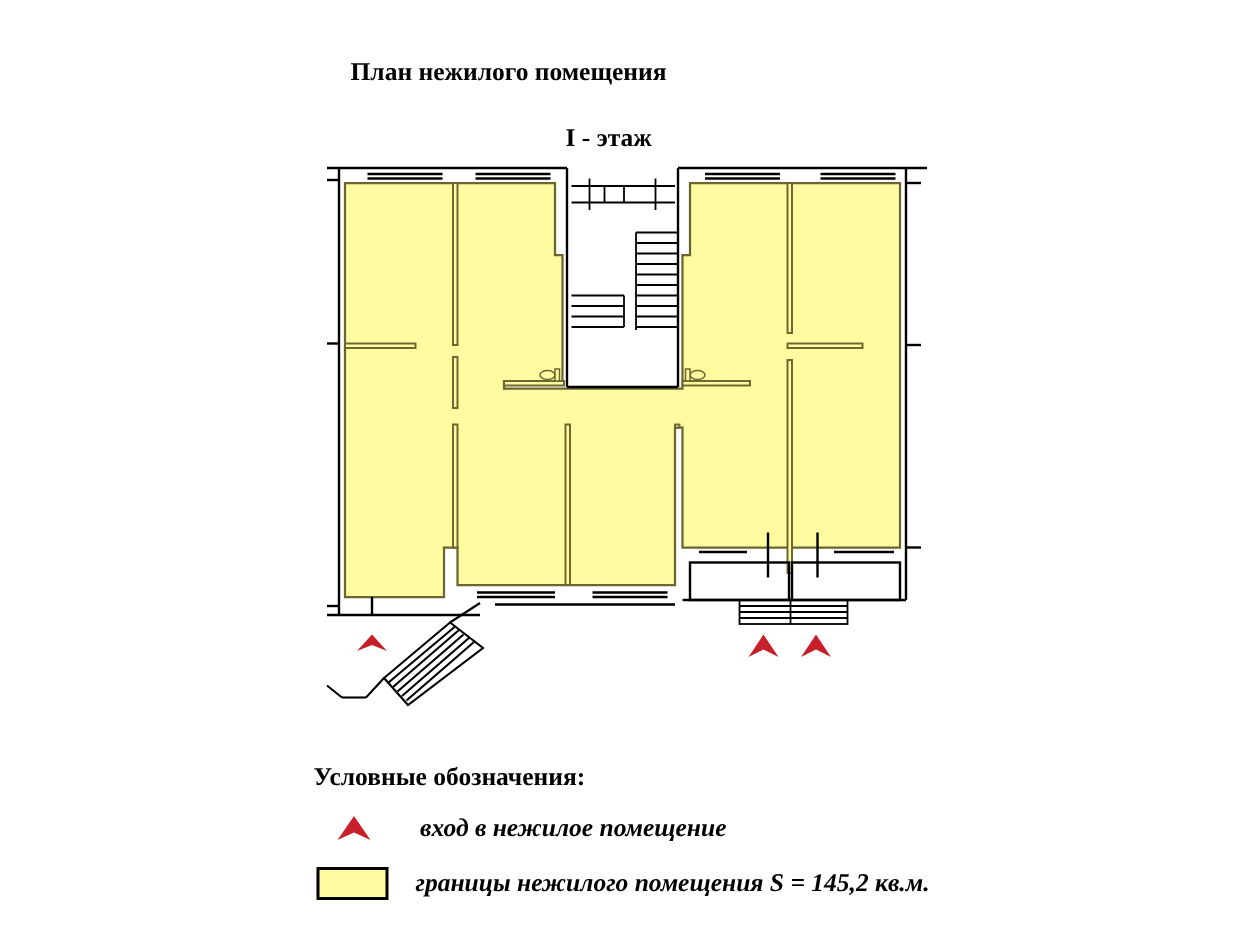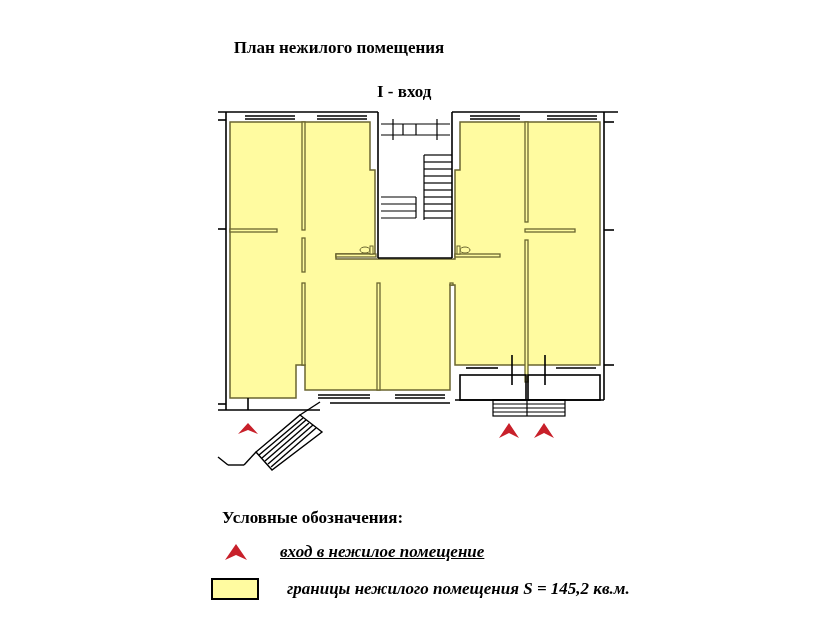--- a/index.html
+++ b/index.html
@@ -1,30 +1,30 @@
 <!DOCTYPE html>
 <html><head>
   <meta charset="utf-8">
   <style>
     html, body { margin: 0; padding: 0; background: #ffffff; }
     body { width: 829px; height: 624px; position: relative; overflow: hidden; font-family: "Liberation Serif", serif; }
     .title { position: absolute; left: 0; width: 678px; top: 38px; text-align: center; font-weight: bold; font-size: 17px; color: #000; }
     .floor { position: absolute; left: 377px; top: 82px; font-weight: bold; font-size: 17px; color: #000; }
     svg.plan { position: absolute; left: 0; top: 0; }
-    .legend-title { position: absolute; left: 222px; top: 508px; font-weight: bold; font-size: 17px; color: #000; }
+    .legend-title { position: absolute; left: 209px; top: 508px; font-weight: bold; font-size: 17px; color: #000; }
     .legend-row { position: absolute; display: flex; align-items: center; }
     .legend-text { font-weight: bold; font-style: italic; font-size: 17px; color: #000; }
     .legend-swatch { width: 48px; height: 22px; border: 2px solid #000; box-sizing: border-box; }
     .legend-arrow { width: 28px; height: 22px; }
   </style>
 </head>
 <body>
 
 <div class="title">План нежилого помещения</div>
-<div class="floor">I - вход</div>
+<div class="floor">I - этаж</div>
 
 <svg class="plan" width="829" height="500" viewBox="0 0 829 500" xmlns="http://www.w3.org/2000/svg">
 
   <g fill="#FFFBA0" stroke="#6B6630" stroke-width="1.5">
 
     <path d="M230,122 L370,122 L370,170 L375,170 L375,254 L336,254 L336,259 L455,259 L455,170 L460,170 L460,122 L600,122 L600,365 L455,365 L455,285 L450,285 L450,390 L305,390 L305,365 L296,365 L296,398 L230,398 Z"></path>
   </g>
 
   <g fill="#FFFBA0" stroke="#6B6630" stroke-width="1.3">
     <rect x="302" y="122" width="3" height="108"></rect>
@@ -135,23 +135,23 @@
 
   <g fill="#C8202A">
     <path d="M248,423 L238,434 L248,430 L258,434 Z"></path>
     <path d="M509,423 L499,438 L509,433 L519,438 Z"></path>
     <path d="M544,423 L534,438 L544,433 L554,438 Z"></path>
   </g>
 </svg>
 
 <div class="legend-title">Условные обозначения:</div>
 
-<div class="legend-row" style="left:222px; top:541px;text-decoration:underline;">
+<div class="legend-row" style="left:222px; top:541px;">
   <svg class="legend-arrow" viewBox="0 0 28 22">
     <path d="M14,3 L3,19 L14,14 L25,19 Z" fill="#C8202A"></path>
   </svg>
   <span class="legend-text" style="margin-left:30px;">вход в нежилое помещение</span>
 </div>
 
 <div class="legend-row" style="left:211px; top:578px;">
   <div class="legend-swatch" style="background:#FFFBA0;"></div>
-  <span class="legend-text" style="margin-left:28px;">границы нежилого помещения S = 145,2 кв.м.</span>
+  <span class="legend-text" style="margin-left:18px;">границы нежилого помещения S = 145,2 кв.м.</span>
 </div>
 
 </body></html>

